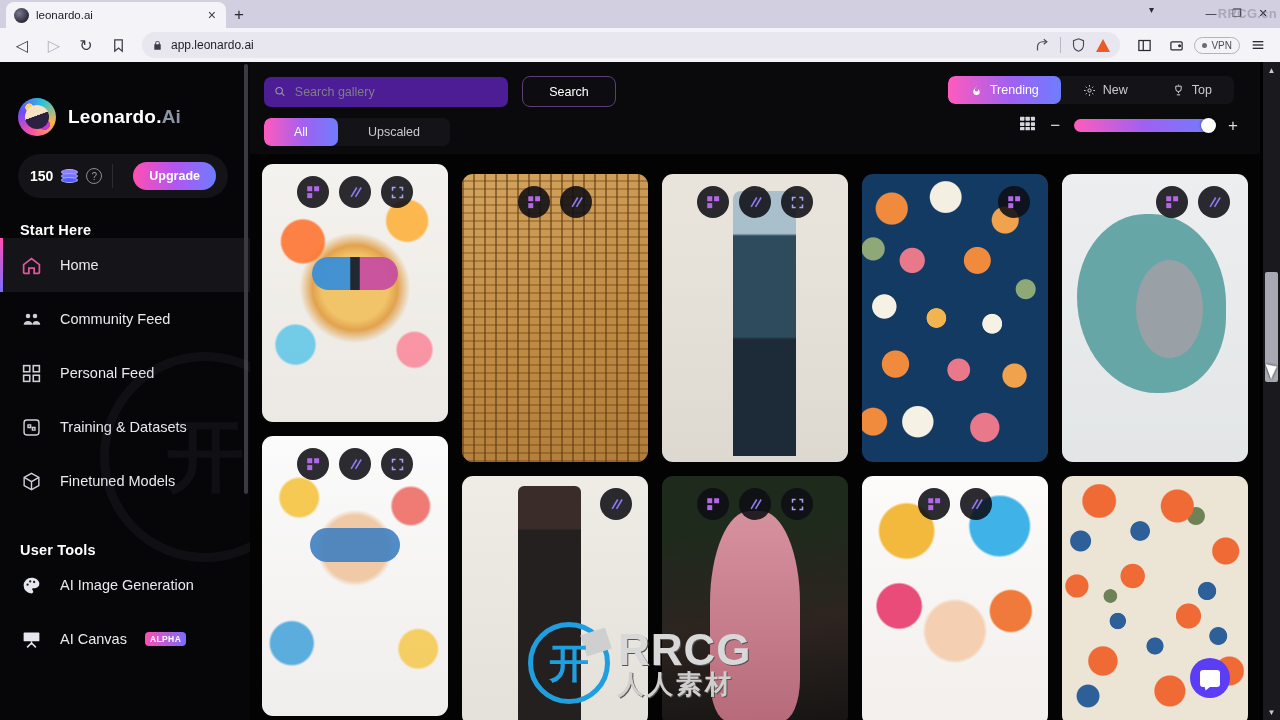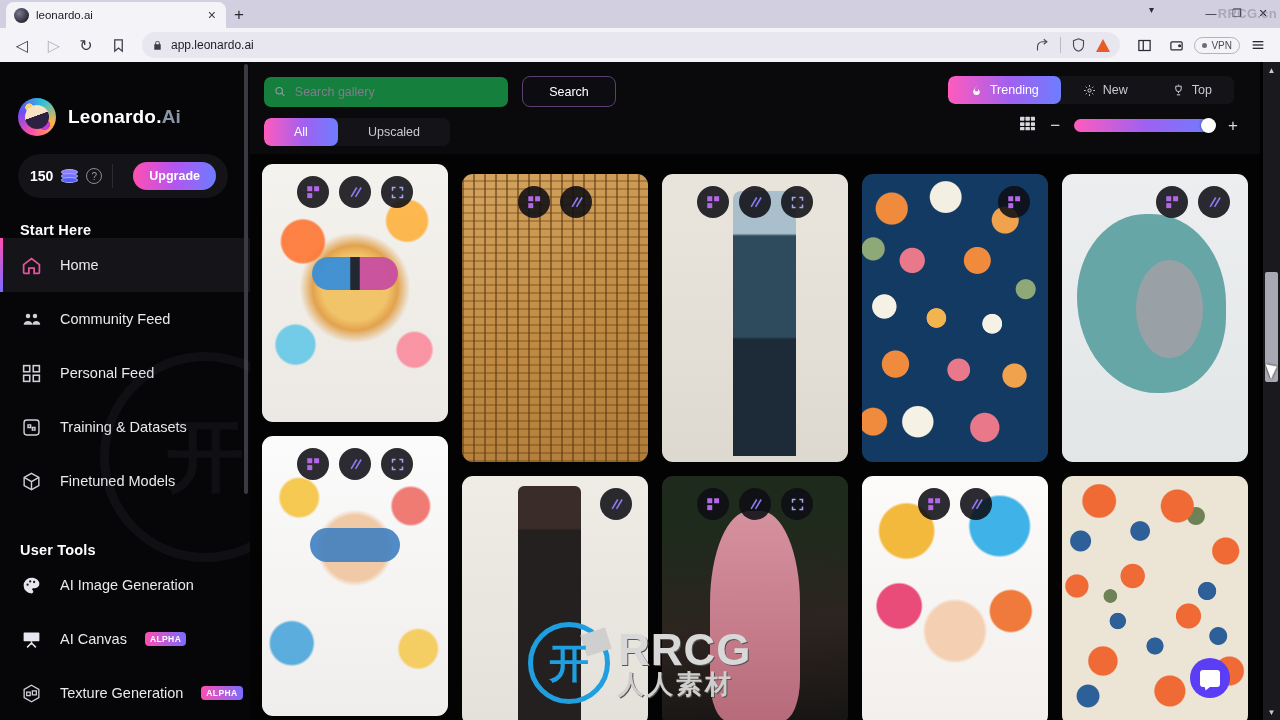--- a/index.html
+++ b/index.html
@@ -151,21 +151,21 @@
   
   .main {
     position:absolute; left:250px; top:0; width:1010px; height:658px;
     background:#030304; overflow:hidden;
   }
   .topbar {
     height:92px; background:#0a0a0c; position:relative; padding: 14px 22px 0 14px;
   }
   .search-row { display:flex; align-items:center; gap:14px; }
   .search-box {
-    width:244px; height:30px; background:#15803d; border-radius:7px;
+    width:244px; height:30px; background:#4c1d95; border-radius:7px;
     display:flex; align-items:center; gap:9px; padding: 0 10px;
   }
   .search-box input {
     background:transparent; border:none; outline:none; color:#e2e2e8; font-size:12.5px;
     font-family:"Liberation Sans", sans-serif; width:100%;
   }
   .search-box input::placeholder { color:#7e7e8b; }
   .search-btn {
     width:94px; height:31px; border-radius:8px; background:#0d0d11;
     border:1px solid #5c3f73; color:#fff; font-size:12.5px; cursor:pointer;
@@ -590,30 +590,20 @@
         <span class="sb-icon">
           <svg viewBox="0 0 24 24" fill="#e6e6ef">
               <rect x="3" y="4" width="18" height="10" rx="1"></rect>
               <path d="M12 14v4M7 21l5-5 5 5" stroke="#e6e6ef" stroke-width="1.8" fill="none"></path>
             </svg>
         </span>
         <span>AI Canvas</span>
         <span class="badge">ALPHA</span>
       </div>
 
-      <div class="sb-item">
-        <span class="sb-icon">
-          <svg viewBox="0 0 24 24" fill="none" stroke="#cfcfda" stroke-width="1.5">
-              <path d="M12 2.6l8.4 4.8v9.2L12 21.4 3.6 16.6V7.4z"></path>
-              <path d="M6.5 10.5h4v4h-4zM13 9h4.5v4.5H13z"></path>
-            </svg>
-        </span>
-        <span>Texture Generation</span>
-        <span class="badge">ALPHA</span>
-      </div>
 
       <div class="sb-scroll"></div>
       <div class="wm-side">开</div>
     </aside>
 
     <main class="main">
 
       <div class="topbar">
         <div class="search-row">
           <div class="search-box">

